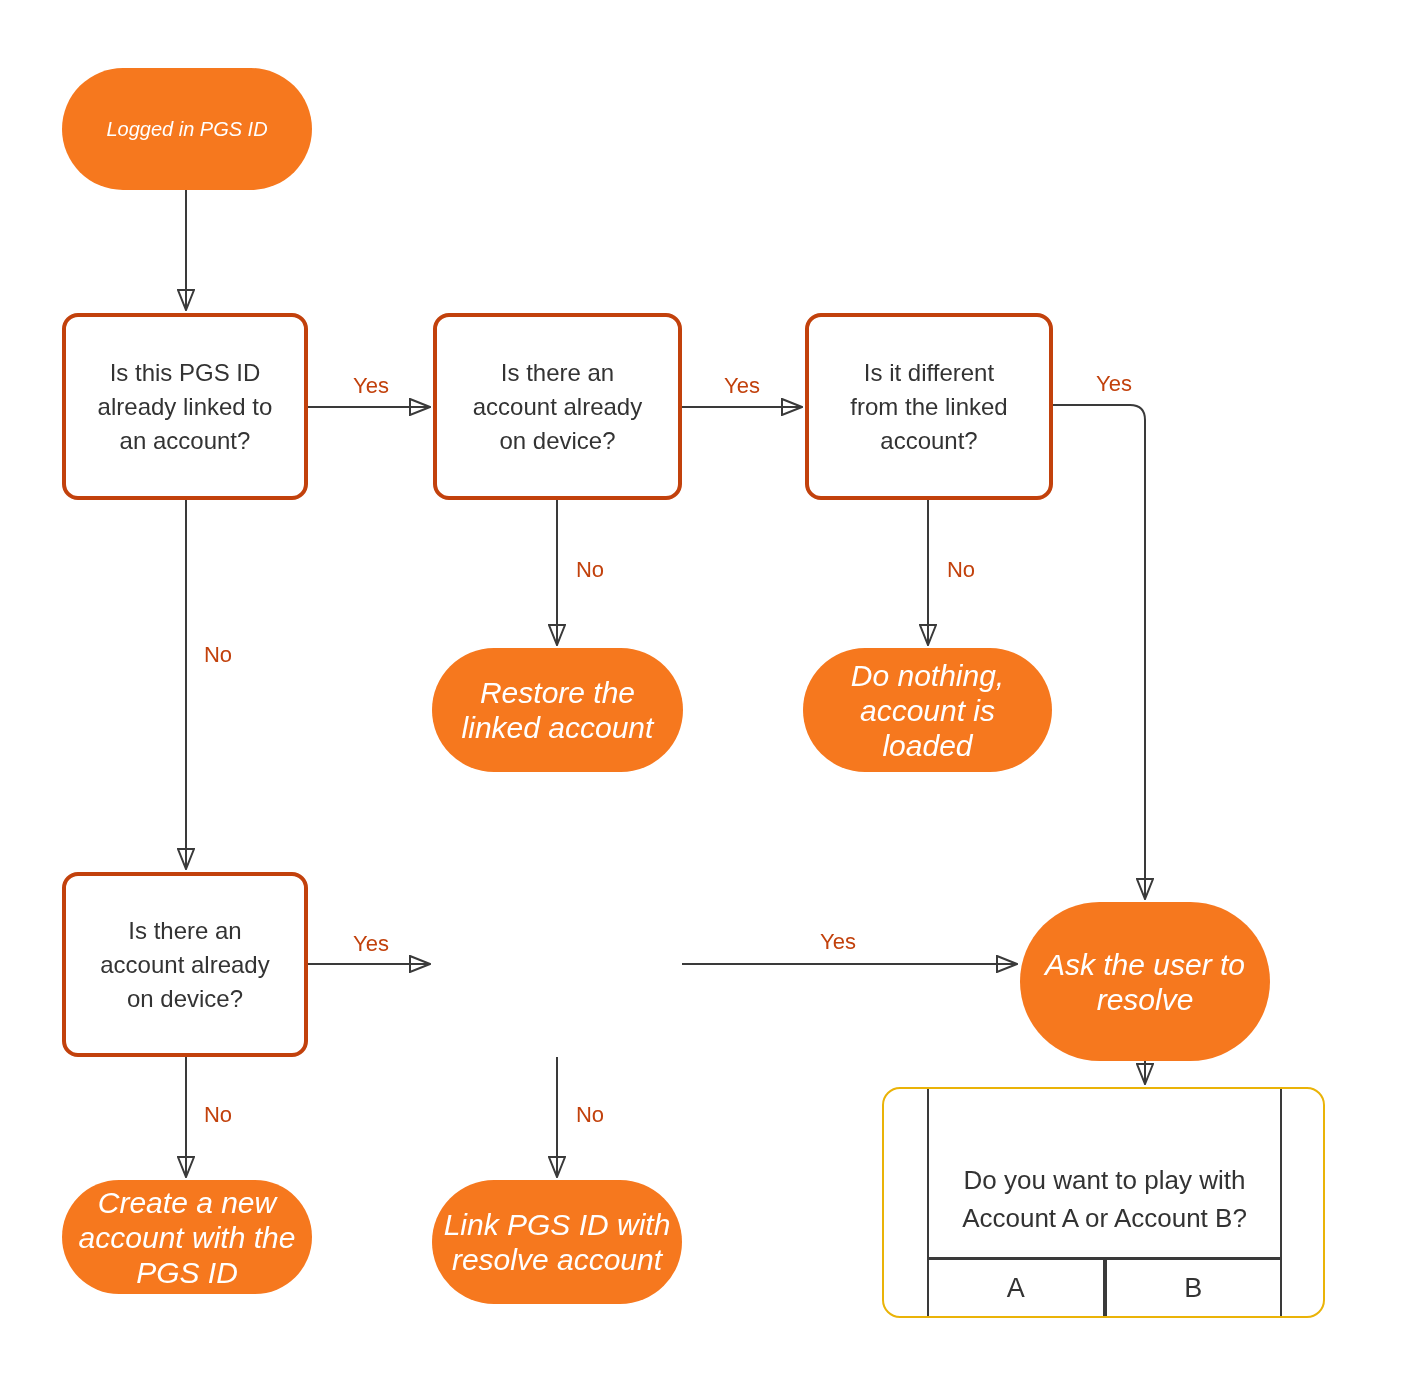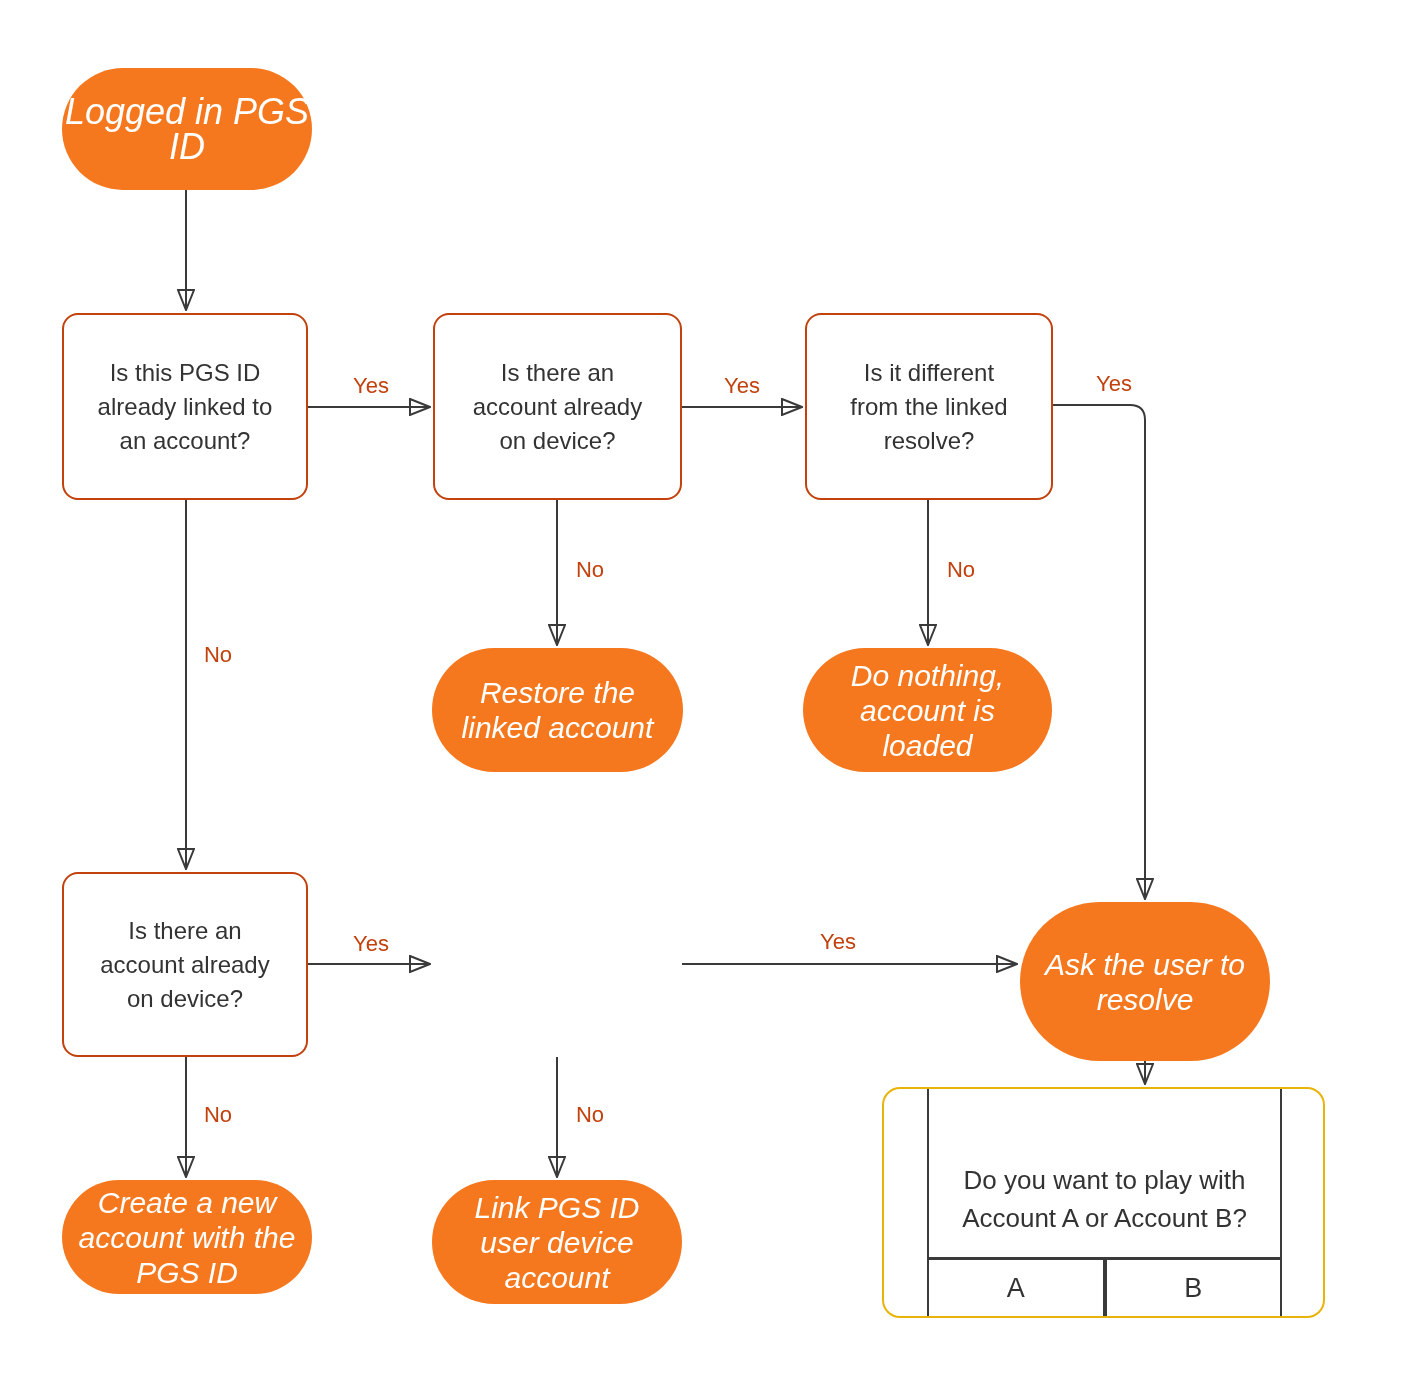--- a/index.html
+++ b/index.html
@@ -10,21 +10,21 @@
     font-family:"Liberation Sans", sans-serif;
     overflow:hidden;
   }
   svg.edges{position:absolute;left:0;top:0;z-index:0;}
   svg.edges path{stroke:#3a3a3a;stroke-width:2;fill:none;}
 
   
   .qbox{
     position:absolute;z-index:1;
     background:#ffffff;
-    border:2px solid #c2410c;
+    border:4px solid #c2410c;
     border-radius:16px;
     display:flex;align-items:center;justify-content:center;
     text-align:center;
     color:#333333;
     font-size:24px;line-height:34px;
     box-sizing:border-box;
   }
   .qbox span{display:inline-block;}
 
   
@@ -34,21 +34,21 @@
     border-radius:999px;
     display:flex;align-items:center;justify-content:center;
     text-align:center;
     color:#ffffff;font-style:italic;
     font-size:30px;line-height:35px;
     box-sizing:border-box;
   }
   .pill span{display:inline-block;}
 
   
-  .n-start{left:62px;top:68px;width:250px;height:122px;font-size:36px;}
+  .n-start{left:62px;top:68px;width:250px;height:122px;font-size:20px;}
   .n-q1{left:62px;top:313px;width:246px;height:187px;}
   .n-q2{left:433px;top:313px;width:249px;height:187px;}
   .n-q3{left:805px;top:313px;width:248px;height:187px;}
   .n-restore{left:432px;top:648px;width:251px;height:124px;}
   .n-nothing{left:803px;top:648px;width:249px;height:124px;}
   .n-q4{left:62px;top:872px;width:246px;height:185px;}
   .n-q5{left:433px;top:870px;width:249px;height:187px;}
   .n-ask{left:1020px;top:902px;width:250px;height:159px;}
   .n-create{left:62px;top:1180px;width:250px;height:114px;}
   .n-link{left:432px;top:1180px;width:250px;height:124px;}
@@ -128,42 +128,42 @@
     <span>Logged in PGS ID</span>
   </div>
 
   <div class="qbox n-q1">
     <span class="w195">Is this PGS ID already linked to an account?</span>
   </div>
   <div class="qbox n-q2">
     <span class="w180">Is there an account already on device?</span>
   </div>
   <div class="qbox n-q3">
-    <span class="w175">Is it different from the linked resolve?</span>
+    <span class="w175">Is it different from the linked account?</span>
   </div>
 
   <div class="pill n-restore">
     <span class="w232">Restore the linked account</span>
   </div>
   <div class="pill n-nothing">
     <span class="w225">Do nothing, account is loaded</span>
   </div>
 
   <div class="qbox n-q4">
     <span class="w180">Is there an account already on device?</span>
   </div>
   <div class="pill n-ask">
     <span class="w240">Ask the user to resolve</span>
   </div>
 
   <div class="pill n-create">
     <span class="w218">Create a new account with the PGS  ID</span>
   </div>
   <div class="pill n-link">
-    <span class="w230">Link PGS ID user device account</span>
+    <span class="w230">Link PGS ID with resolve account</span>
   </div>
 
   <span class="elabel l1">Yes</span>
   <span class="elabel l2">Yes</span>
   <span class="elabel l3">Yes</span>
   <span class="elabel l4">No</span>
   <span class="elabel l5">No</span>
   <span class="elabel l6">No</span>
   <span class="elabel l7">Yes</span>
   <span class="elabel l8">Yes</span>

